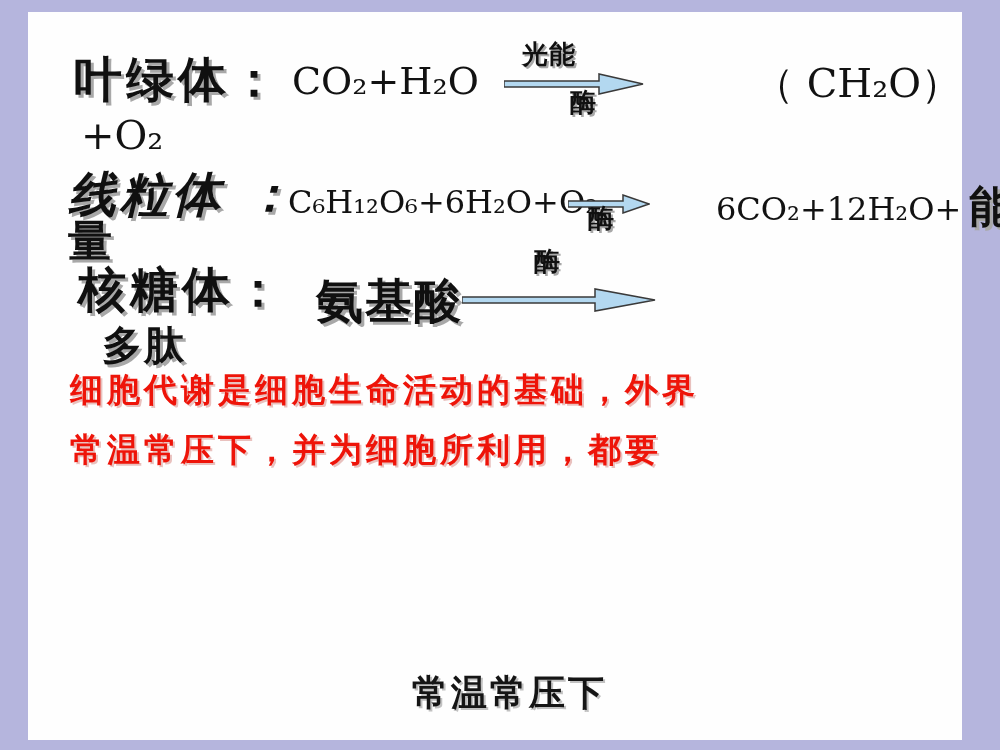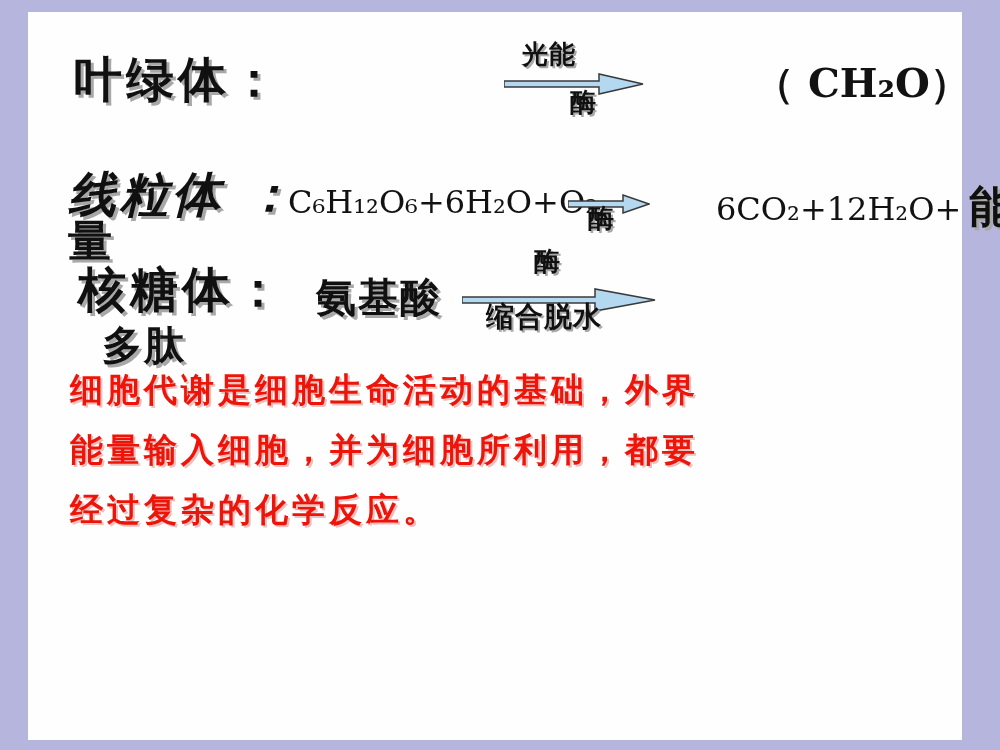--- a/index.html
+++ b/index.html
@@ -66,49 +66,50 @@
   }
   .carry-top{z-index:2;}
 </style>
 </head>
 <body>
 
 <div class="page">
   <div class="slide">
 
     <div class="abs head" style="left:46px;top:42px;">叶绿体：</div>
+    <div class="abs formula f1" style="left:264px;top:50px;">CO₂+H₂O</div>
     <div class="abs head-sm" style="left:494px;top:29px;">光能</div>
     <svg class="abs arrow" style="left:476px;top:61px;" width="140" height="22" viewBox="0 0 140 22">
       <polygon points="0,8 95,8 95,1 139,11 95,21 95,14 0,14"></polygon>
     </svg>
     <div class="abs head-sm" style="left:542px;top:77px;">酶</div>
-    <div class="abs formula f3" style="left:726px;top:50px;font-weight:bold;">（ CH₂O）</div>
+    <div class="abs formula f3" style="left:726px;top:50px;">（ CH₂O）</div>
+    <div class="abs formula f3" style="left:53px;top:102px;">+O₂</div>
 
     <div class="abs head" style="left:40px;top:157px;font-style:italic;">线粒体 ：</div>
     <div class="abs formula f2" style="left:260px;top:174px;">C₆H₁₂O₆+6H₂O+O₂</div>
     <svg class="abs arrow" style="left:540px;top:182px;" width="82" height="20" viewBox="0 0 82 20">
       <polygon points="0,7 55,7 55,1 81,10 55,19 55,13 0,13"></polygon>
     </svg>
     <div class="abs head-sm" style="left:560px;top:193px;">酶</div>
     <div class="abs" style="left:688px;top:170px;">
       <span class="formula f2">6CO₂+12H₂O+</span><span class="emph">能</span>
     </div>
     <div class="abs head" style="left:40px;top:206px;font-size:44px;">量</div>
 
     <div class="abs head" style="left:50px;top:252px;text-align:center;">核糖体：</div>
-    <div class="abs head" style="left:288px;top:264px;font-size:40px;letter-spacing:2px;">氨基酸</div>
+    <div class="abs head" style="left:288px;top:264px;font-size:47px;letter-spacing:2px;">氨基酸</div>
     <div class="abs head-sm" style="left:506px;top:236px;">酶</div>
     <svg class="abs arrow" style="left:434px;top:276px;" width="194" height="24" viewBox="0 0 194 24">
       <polygon points="0,9 133,9 133,1 193,12 133,23 133,15 0,15"></polygon>
     </svg>
-    <div class="abs head-sm" style="left:458px;top:290px;font-size:28px;">缩合脱水</div>
     <div class="abs head carry-top" style="left:74px;top:312px;font-size:40px;letter-spacing:2px;">多肽</div>
 
     <div class="abs red-block">
       <div>细胞代谢是细胞生命活动的基础，外界</div>
-      <div>能量输入细胞，并为细胞所利用，都要</div>
-      <div>经过复杂的化学反应。</div>
+      <div>常温常压下，并为细胞所利用，都要</div>
     </div>
 
 
+    <div class="abs answer">常温常压下</div>
 
   </div>
 </div>
 
 </body></html>

